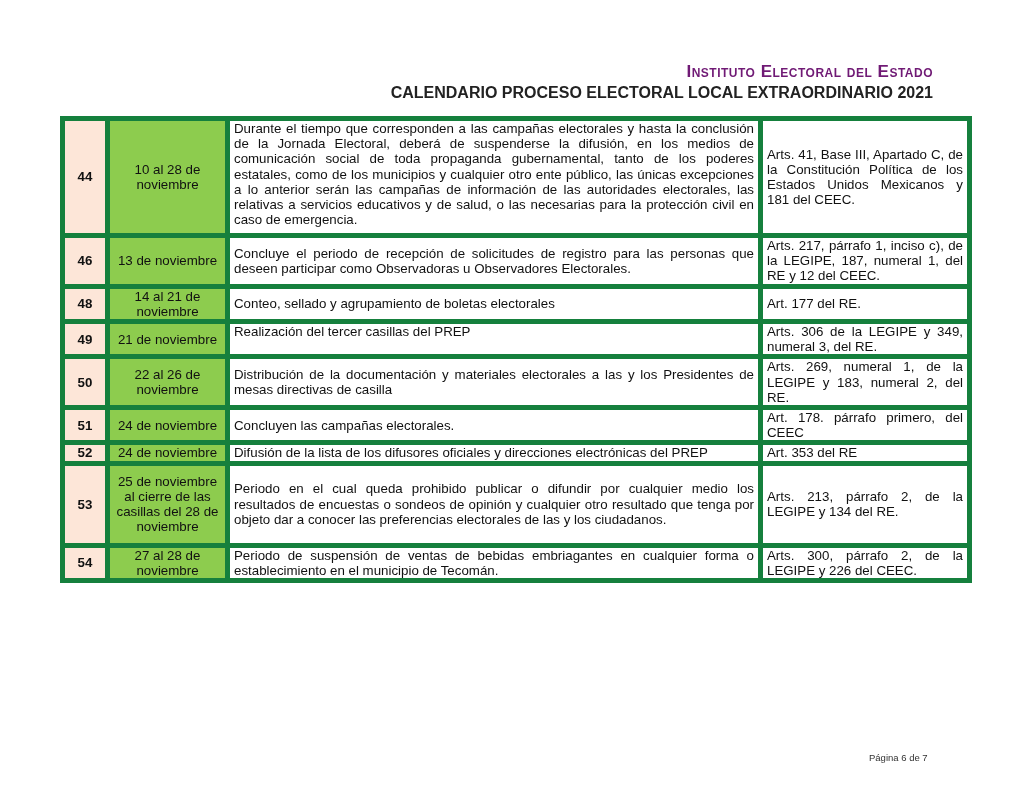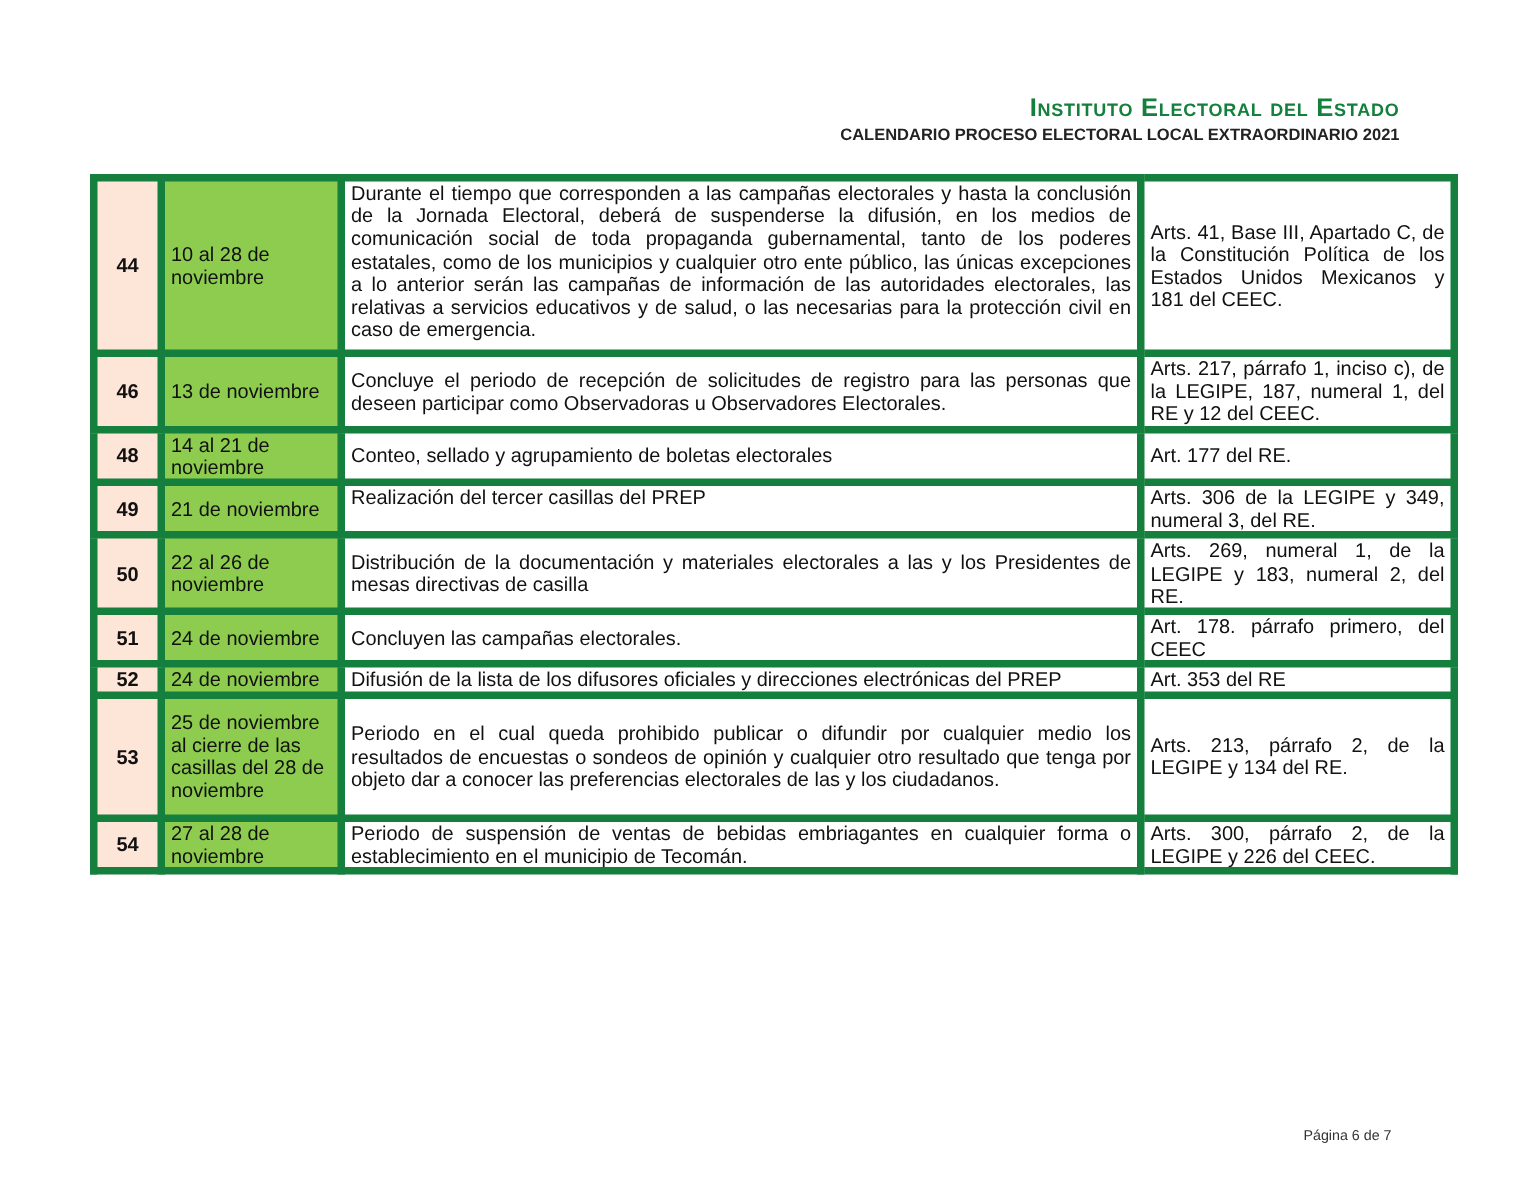--- a/index.html
+++ b/index.html
@@ -1,22 +1,22 @@
 <!DOCTYPE html>
 <html><head>
 <meta charset="utf-8">
 <style>
   html, body { margin:0; padding:0; background:#ffffff; }
   body { width:1024px; height:791px; position:relative; overflow:hidden; font-family:"Liberation Sans", sans-serif; color:#111; }
-  .hdr-title { position:absolute; right:91px; top:62px; font-family:"Liberation Sans", sans-serif; font-weight:bold; font-size:17px; font-variant:small-caps; letter-spacing:0.5px; color:#15803d; white-space:nowrap; }
-  .hdr-sub { position:absolute; right:91px; top:84px; font-family:"Liberation Sans", sans-serif; font-weight:bold; font-size:11px; color:#222; white-space:nowrap; }
+  .hdr-title { position:absolute; right:91px; top:62px; font-family:"Liberation Sans", sans-serif; font-weight:bold; font-size:17px; font-variant:small-caps; letter-spacing:0.5px; color:#701a75; white-space:nowrap; }
+  .hdr-sub { position:absolute; right:91px; top:84px; font-family:"Liberation Sans", sans-serif; font-weight:bold; font-size:16px; color:#222; white-space:nowrap; }
   table.cal { position:absolute; left:60px; top:116px; width:907px; border-collapse:collapse; table-layout:fixed; }
   table.cal td { border:5px solid #15803d; font-size:13.3px; line-height:15.2px; padding:0 4px; vertical-align:middle; }
   td.num { background:#fde6d8; text-align:center; font-weight:bold; font-size:14px; }
-  td.date { background:#8dcc4e; line-height:15px; padding:0 2px; }
+  td.date { background:#8dcc4e; text-align:center; line-height:15px; padding:0 2px; }
   td.desc { text-align:justify; text-align-last:left; }
   td.desc.top { vertical-align:top; }
   td.ref { text-align:justify; text-align-last:left; }
   .footer { position:absolute; left:869px; top:752px; font-size:9.5px; color:#333; }
 </style>
 </head>
 <body>
 
 <div class="hdr-title">Instituto Electoral del Estado</div>
 <div class="hdr-sub">CALENDARIO PROCESO ELECTORAL LOCAL EXTRAORDINARIO 2021</div>

